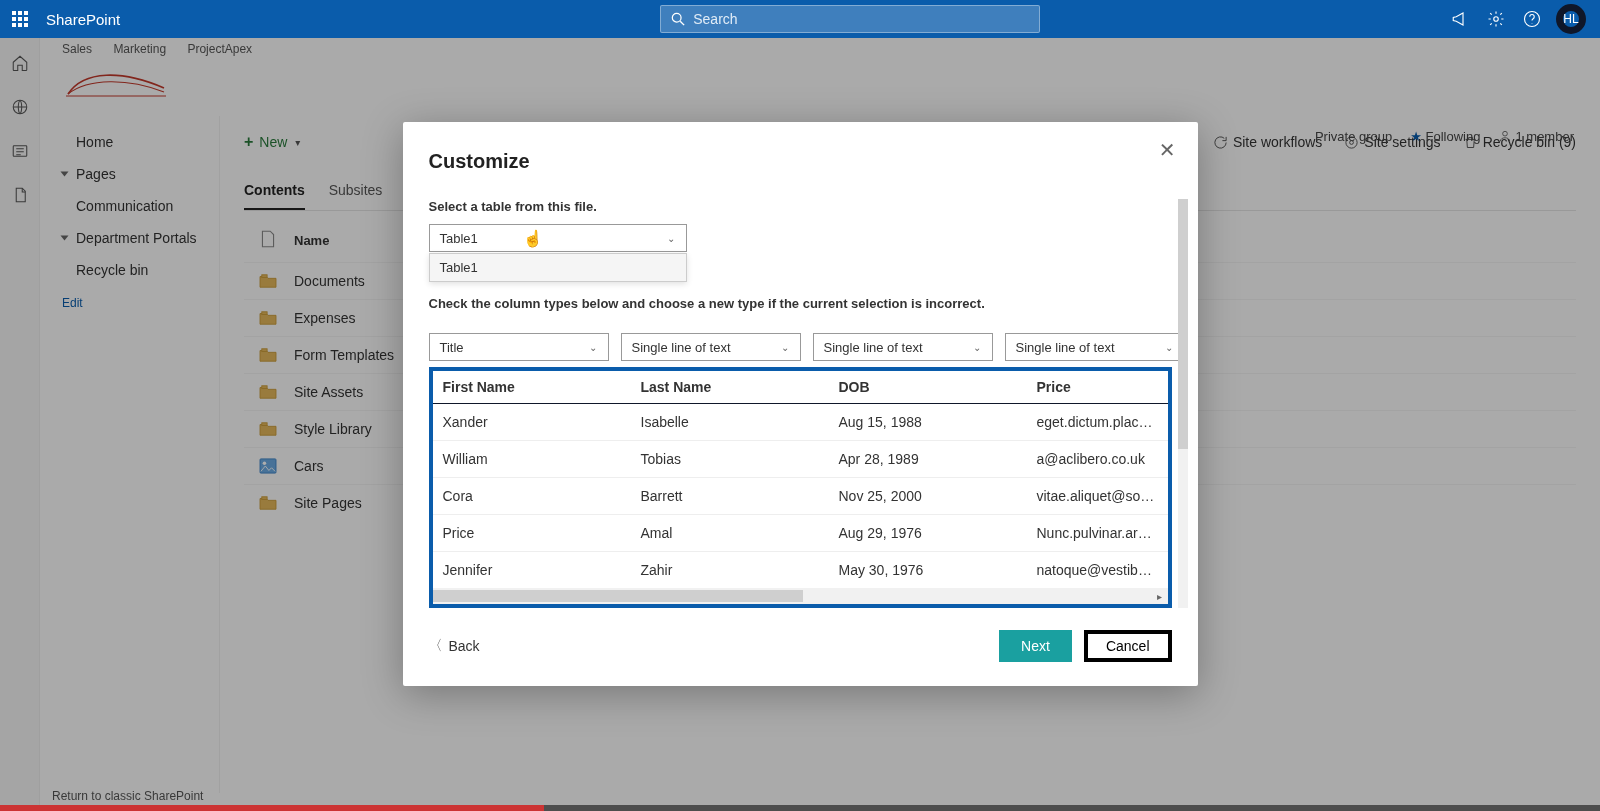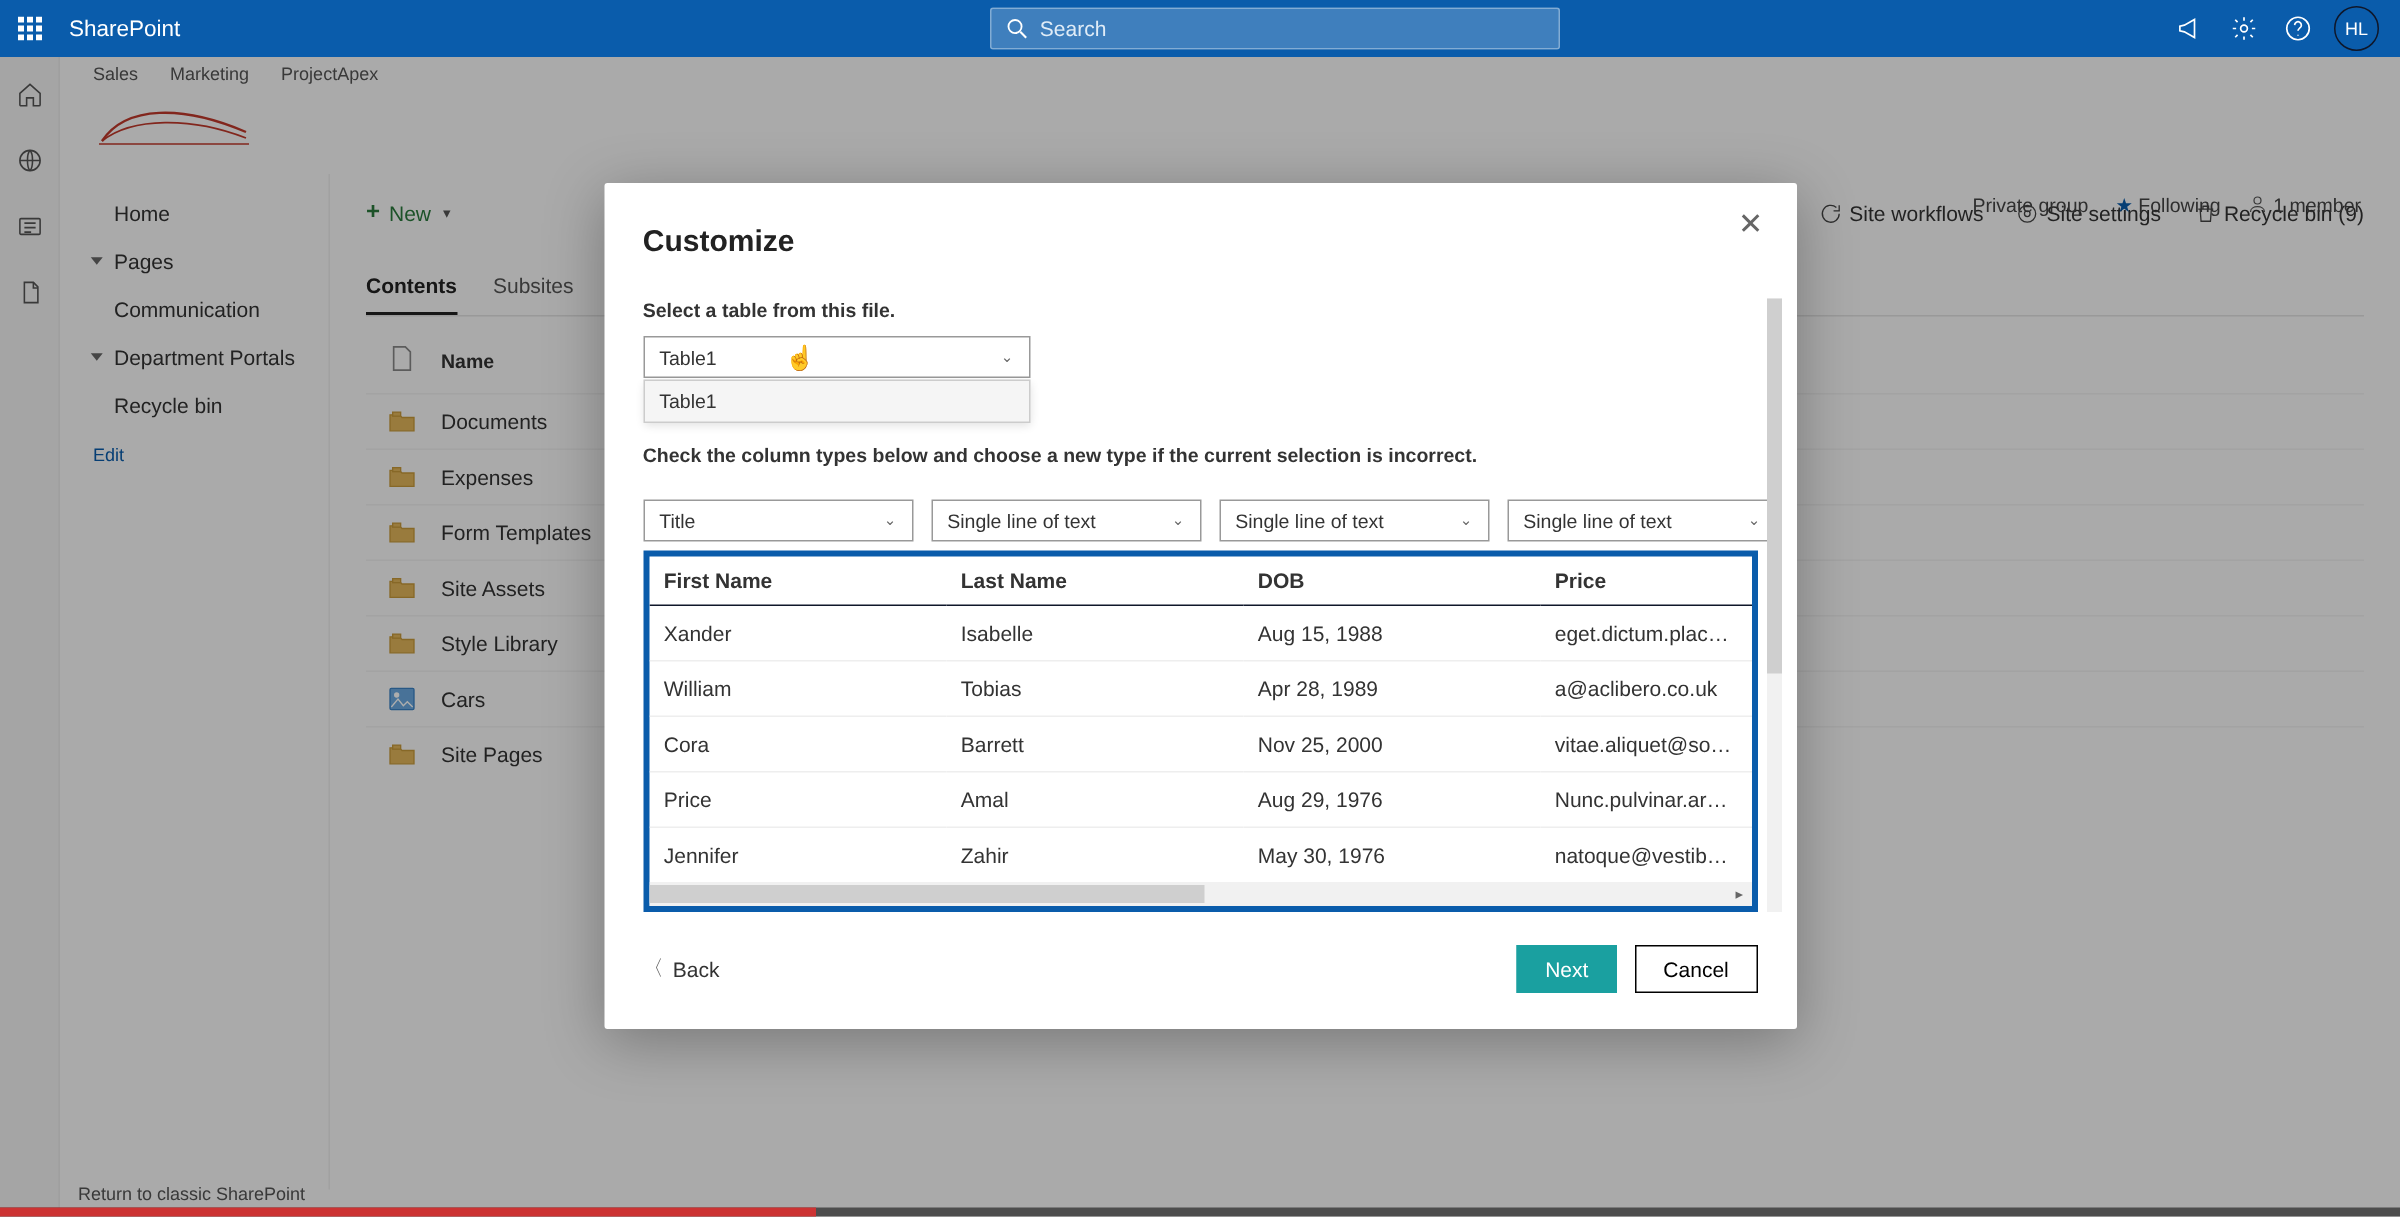--- a/index.html
+++ b/index.html
@@ -11,21 +11,21 @@
   .suitebar .waffle svg { width: 16px; height: 16px; fill: #fff; }
   .suitebar .brand { font-weight: 400; }
   .suitebar .search-wrap { flex: 0 0 380px; margin-left: 540px; }
   .suitebar .search { width: 100%; height: 28px; background: rgba(255,255,255,0.22); border: 1px solid rgba(255,255,255,0.35); border-radius: 2px; display: flex; align-items: center; padding: 0 10px; color: #fff; }
   .suitebar .search svg { width: 14px; height: 14px; fill: #fff; margin-right: 8px; }
   .suitebar .search input { background: transparent; border: none; outline: none; color: #fff; font-size: 14px; flex: 1; }
   .suitebar .search input::placeholder { color: #e0ecf7; }
   .suitebar .spacer { flex: 1; }
   .suitebar .icon-btn { width: 36px; height: 38px; display: flex; align-items: center; justify-content: center; cursor: pointer; }
   .suitebar .icon-btn svg { width: 18px; height: 18px; stroke: #fff; fill: none; stroke-width: 1.5; }
-  .suitebar .avatar { width: 30px; height: 30px; border: 1px solid #0f172a; border-radius: 50%; display: flex; align-items: center; justify-content: center; font-size: 12px; margin: 0 6px; }
+  .suitebar .avatar { width: 30px; height: 30px; border: 7px solid #0f172a; border-radius: 50%; display: flex; align-items: center; justify-content: center; font-size: 12px; margin: 0 6px; }
 
   
   .rail { position: absolute; left: 0; top: 38px; bottom: 0; width: 40px; background: #f3f3f3; border-right: 1px solid #eaeaea; display: flex; flex-direction: column; align-items: center; padding-top: 14px; gap: 22px; }
   .rail .r-icon { width: 22px; height: 22px; display: flex; align-items: center; justify-content: center; cursor: pointer; }
   .rail .r-icon svg { width: 18px; height: 18px; stroke: #555; fill: none; stroke-width: 1.4; }
 
   
   .page { position: absolute; left: 40px; top: 38px; right: 0; bottom: 0; background: #fbfbfb; }
 
   .hub { height: 22px; padding: 4px 22px 0; font-size: 12px; color: #555; }
@@ -101,21 +101,21 @@
   .tbl th:nth-child(4), .tbl td:nth-child(4) { width: auto; }
 
   .hscroll { height: 16px; background:#f1f1f1; position:relative; }
   .hscroll .hthumb { position:absolute; left:0; top:2px; height:12px; width:370px; background:#cfcfcf; }
   .hscroll .harrow { position:absolute; right:2px; top:2px; width:12px; height:12px; display:flex; align-items:center; justify-content:center; font-size:10px; color:#666;}
 
   .modal-footer { display:flex; align-items:center; justify-content:space-between; margin-top: 22px; }
   .backlnk { font-size: 14px; color:#333; cursor:pointer; display:flex; align-items:center; gap:6px;}
   .backlnk .lt { font-size:14px; color:#666; }
   .btns { display:flex; gap:12px; }
-  .btn { height: 32px; padding: 0 18px; font-size:14px; border:1px solid #000000; background:#fff; cursor:pointer; }
+  .btn { height: 32px; padding: 0 18px; font-size:14px; border:4px solid #000000; background:#fff; cursor:pointer; }
   .btn.primary { background:#1aa0a0; border-color:#1aa0a0; color:#fff; }
 
   
   .vidbar { position:absolute; left:0; right:0; bottom:0; height:6px; background: rgba(0,0,0,.55);}
   .vidbar .played { height:100%; width:34%; background:#c33; position:relative;}
 </style>
 </head>
 <body>
 
 <div class="suitebar">

